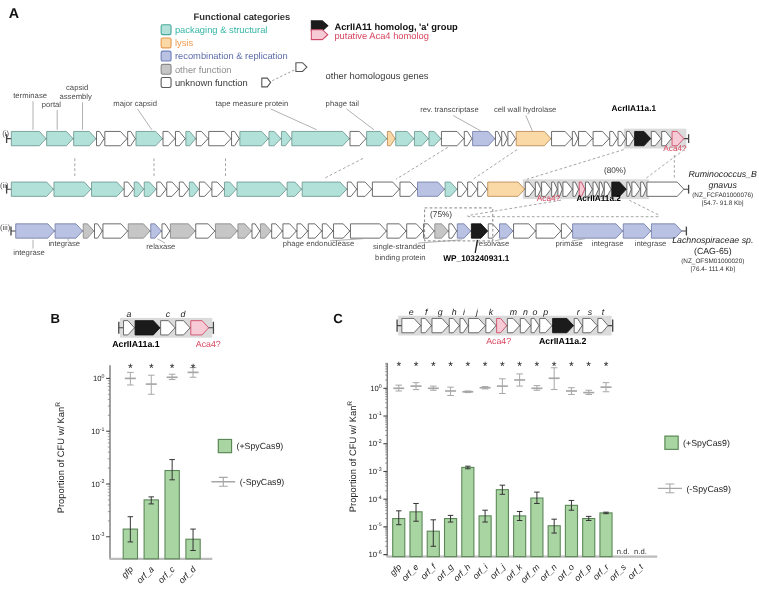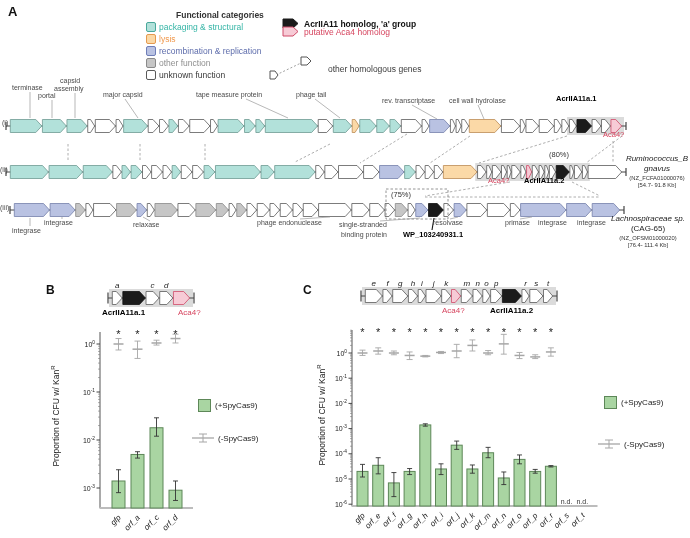--- a/index.html
+++ b/index.html
@@ -557,21 +557,21 @@
         <polygon points="1,1 11,1 16,5.5 11,10 1,10" fill="#1b1b1b" stroke="#1b1b1b"></polygon>
       </svg>
     <span class="leg-bold">AcrIIA11 homolog, 'a' group</span>
   </div>
   <div class="leg-row" style="left:282px;top:26px;">
     <svg width="17" height="11">
         <polygon points="1,1 11,1 16,5.5 11,10 1,10" fill="#f7cbd6" stroke="#cf4a68"></polygon>
       </svg>
     <span class="leg-pink">putative Aca4 homolog</span>
   </div>
-  <div class="leg-row" style="left:268px;top:55px;gap:16px;">
+  <div class="leg-row" style="left:236px;top:55px;gap:16px;">
     <svg width="44" height="28">
       <polygon points="33,2 39,2 43,6 39,10 33,10" fill="#fff" stroke="#555"></polygon>
       <line x1="8" y1="20" x2="33" y2="8" stroke="#888" stroke-width="0.8" stroke-dasharray="2 2"></line>
       <polygon points="2,16 7,16 10,20 7,24 2,24" fill="#fff" stroke="#555"></polygon>
     </svg>
     <span>other homologous genes</span>
   </div>
 
   <div id="a-labels">
       <span class="glabel" style="left: 2px; top: 119px;">(i)</span>

